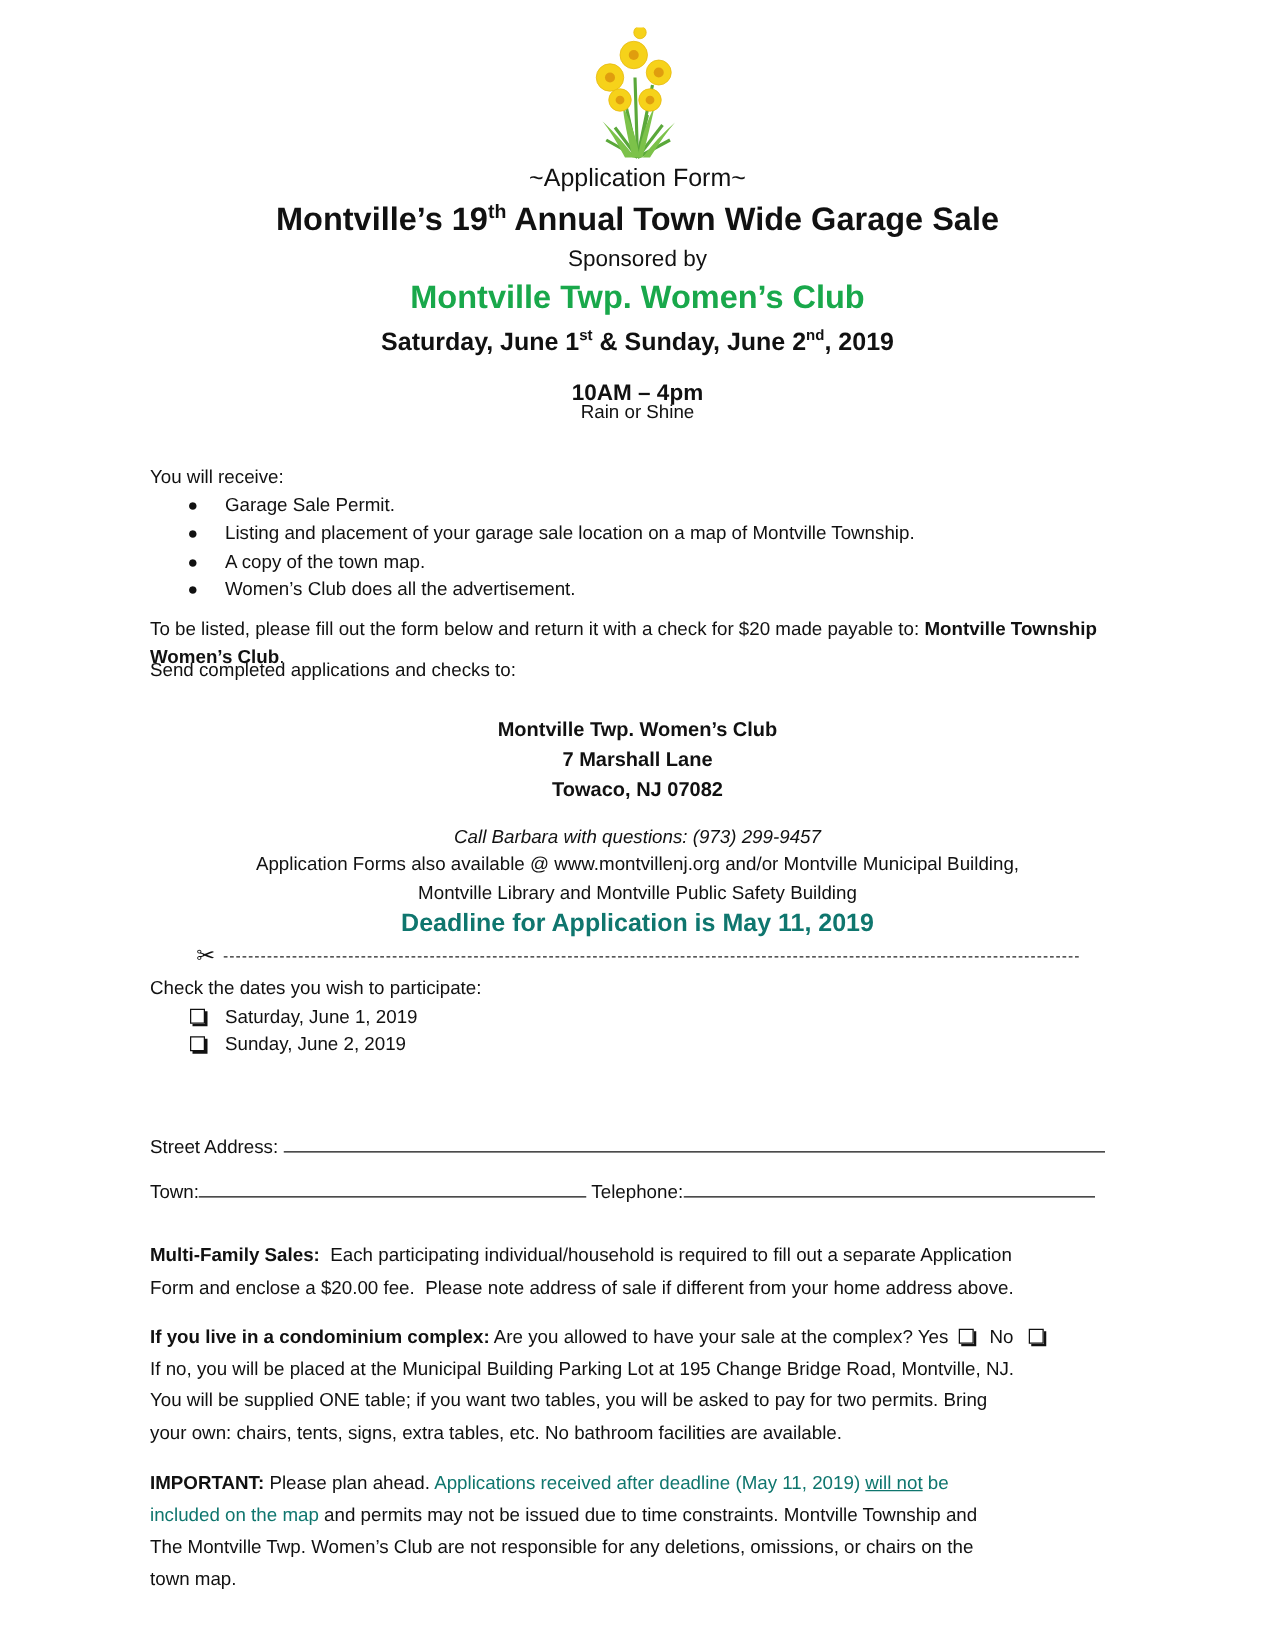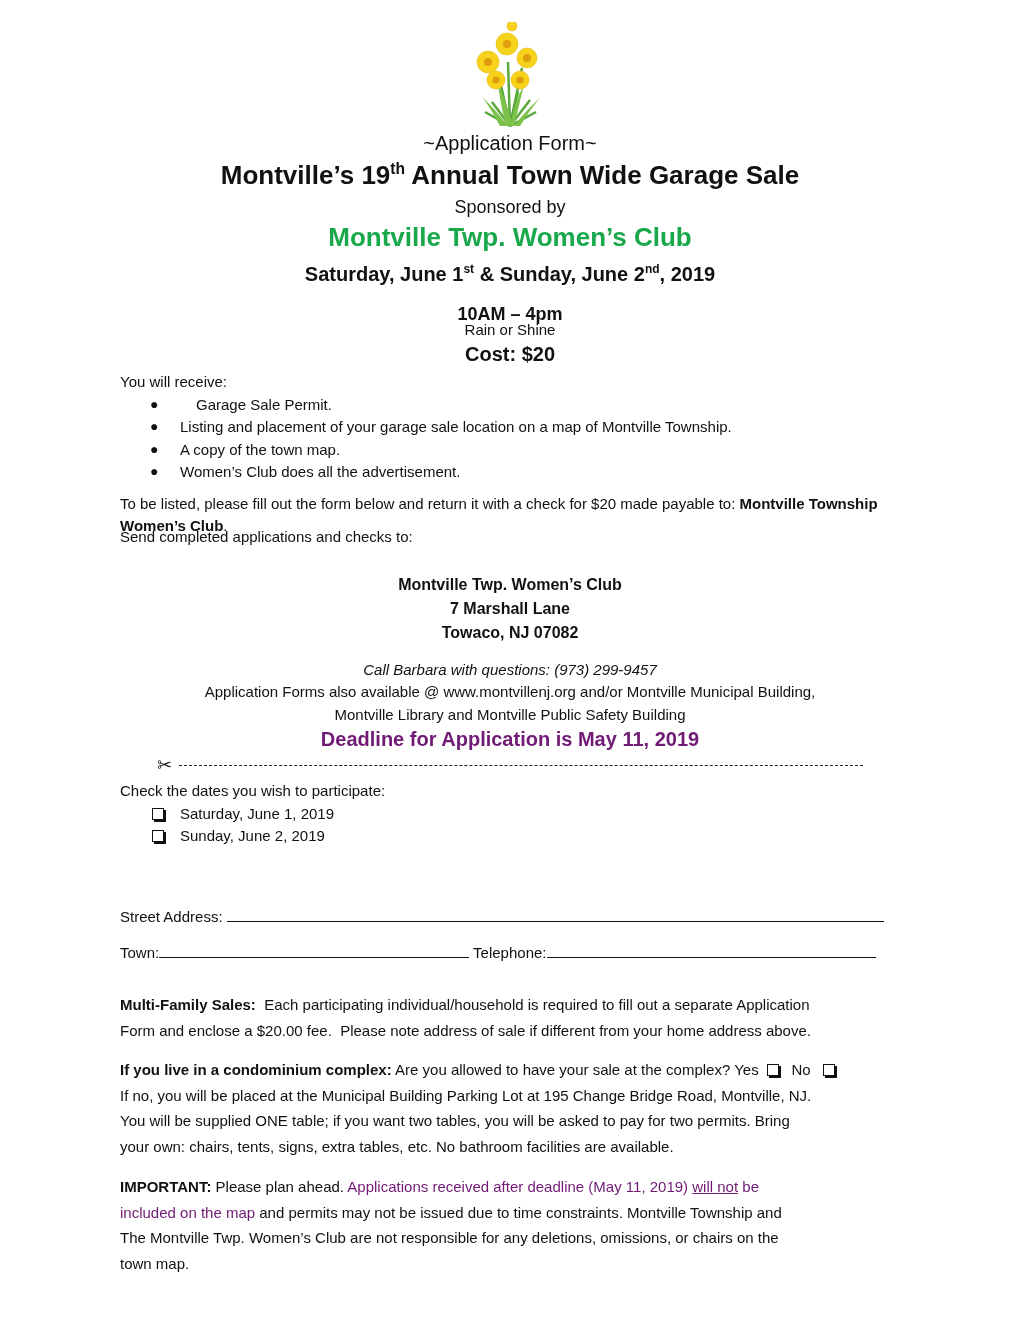--- a/index.html
+++ b/index.html
@@ -6,21 +6,21 @@
   body {
     width: 1020px; height: 1320px; position: relative; overflow: hidden;
     font-family: "Liberation Sans", sans-serif; color: #111; font-size: 15px;
   }
   .page { position: absolute; left: 0; top: 0; width: 1008px; height: 1320px; }
   .center { position: absolute; left: 0; width: 1020px; text-align: center; white-space: nowrap; }
   .left { position: absolute; left: 120px; white-space: nowrap; }
   .b { font-weight: bold; }
   sup { font-size: 0.6em; vertical-align: super; line-height: 0; }
   .green { color: #19a84b; }
-  .red { color: #701a75; }
+  .red { color: #0f766e; }
   .bullet { position: absolute; left: 150px; font-size: 14px; }
   .cb {
     display: inline-block; width: 10px; height: 10px; border: 1.5px solid #111;
     box-shadow: 2px 2px 0 #111; vertical-align: middle; margin-top: -3px;
   }
   .line { display: inline-block; border-bottom: 1px solid #111; height: 14px; vertical-align: baseline; }
   .para { position: absolute; left: 120px; width: 790px; line-height: 25.5px; }
   .u { text-decoration: underline; }
 </style>
 </head>
@@ -65,26 +65,25 @@
     </svg>
   </div>
 
   <div class="center" style="top:132px; font-size:20px;">~Application Form~</div>
   <div class="center b" style="top:160px; font-size:26px;"><span>Montville’s 19</span><sup>th</sup><span> Annual Town Wide Garage Sale</span></div>
   <div class="center" style="top:197px; font-size:18px;">Sponsored by</div>
   <div class="center b green" style="top:222px; font-size:26px;">Montville Twp. Women’s Club</div>
   <div class="center b" style="top:263px; font-size:20px;"><span>Saturday, June 1</span><sup>st</sup><span> &amp; Sunday, June 2</span><sup>nd</sup><span>, 2019</span></div>
   <div class="center b" style="top:304px; font-size:18px;">10AM – 4pm</div>
   <div class="center" style="top:321px; font-size:15px;">Rain or Shine</div>
-  <div class="center b" style="top:343px; font-size:20px;">Cost: $20</div>
 
   <div class="left" style="top:373px;">You will receive:</div>
   <div>
     <div class="bullet" style="top:396px;">●</div>
-    <div class="left" style="left:196px; top:396px;">Garage Sale Permit.</div>
+    <div class="left" style="left:180px; top:396px;">Garage Sale Permit.</div>
     <div class="bullet" style="top:418px;">●</div>
     <div class="left" style="left:180px; top:418px;">Listing and placement of your garage sale location on a map of Montville Township.</div>
     <div class="bullet" style="top:441px;">●</div>
     <div class="left" style="left:180px; top:441px;">A copy of the town map.</div>
     <div class="bullet" style="top:463px;">●</div>
     <div class="left" style="left:180px; top:463px;">Women’s Club does all the advertisement.</div>
   </div>
 
   <div class="para" style="top:493px; white-space:normal; line-height:22px;"><span>To be listed, please fill out the form below and return it with a check for $20 made payable to: </span><span class="b">Montville Township Women’s Club</span><span>.</span></div>
 

